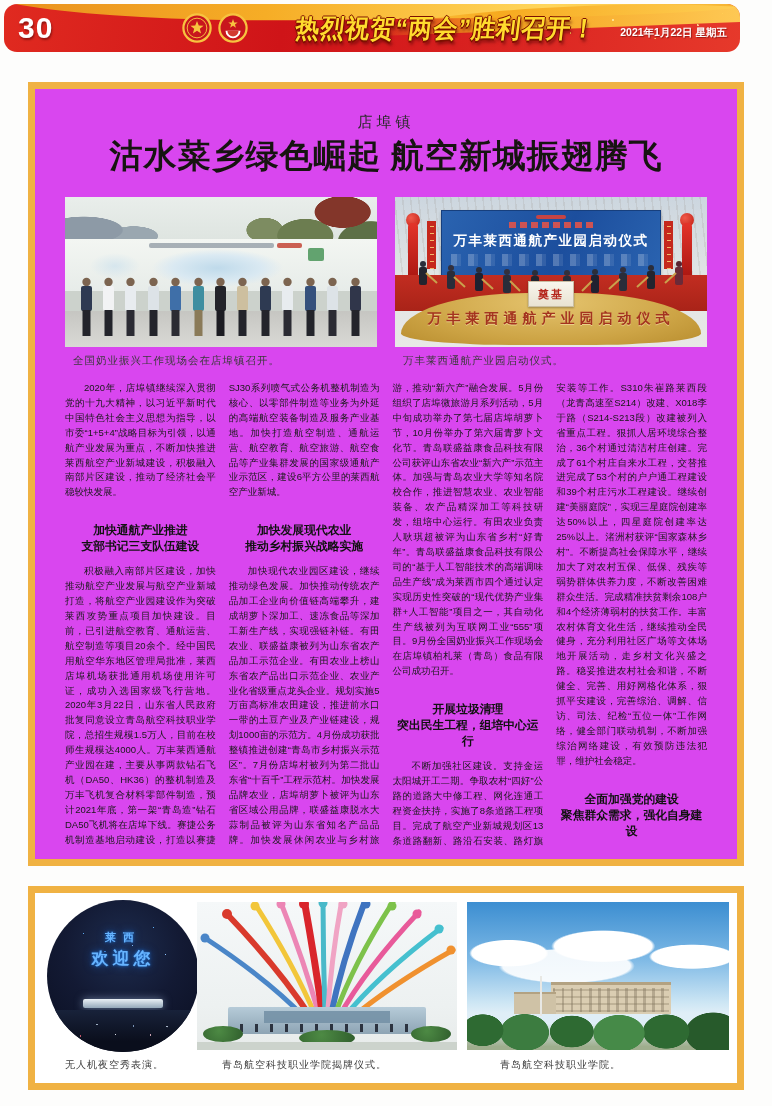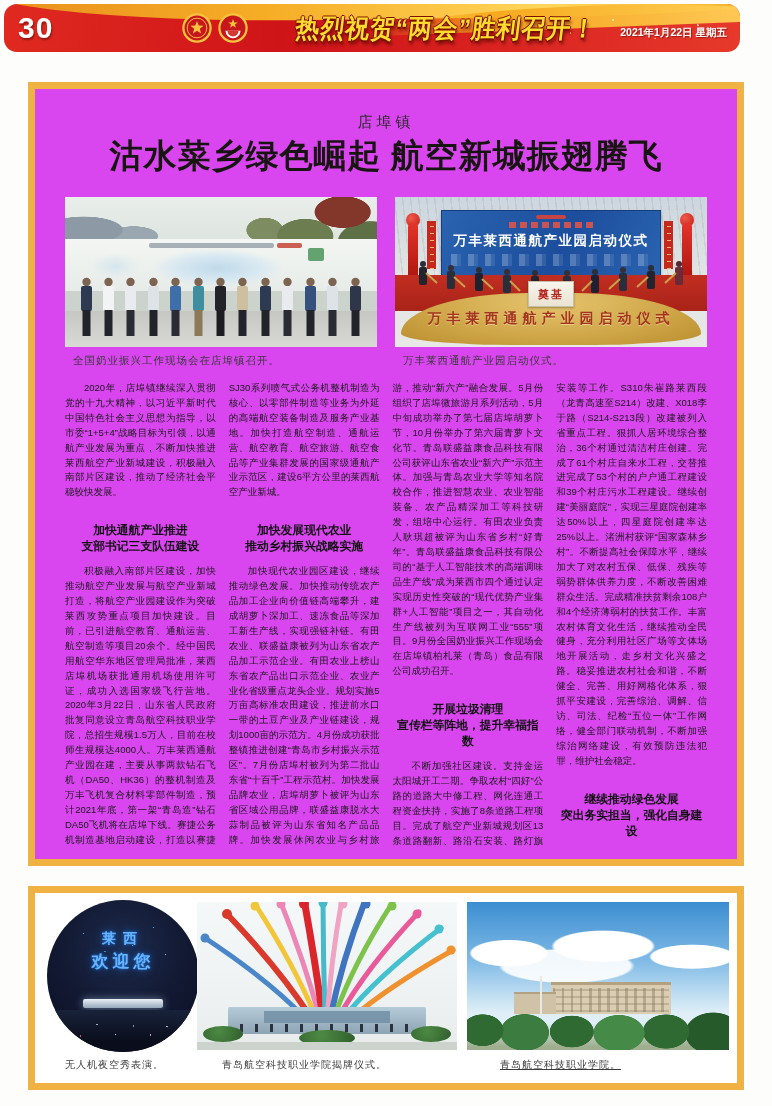--- a/index.html
+++ b/index.html
@@ -115,21 +115,21 @@
   .photo-circle{position:absolute;left:12px;top:7px;width:152px;height:152px;border-radius:50%;overflow:hidden;
     background:radial-gradient(circle at 50% 32%,#1d2c4e 0%,#131a34 45%,#0a0e20 100%);}
   .dr-dots{position:absolute;inset:0;background-image:
     radial-gradient(1.5px 1.5px at 24% 22%,#5aa8f0 50%,transparent 55%),
     radial-gradient(1.5px 1.5px at 70% 18%,#5aa8f0 50%,transparent 55%),
     radial-gradient(1px 1px at 56% 30%,#8fc6ff 50%,transparent 55%),
     radial-gradient(1.5px 1.5px at 38% 34%,#4a98e8 50%,transparent 55%),
     radial-gradient(1px 1px at 78% 36%,#8fc6ff 50%,transparent 55%);}
   .dr-text{position:absolute;left:0;right:0;top:30px;text-align:center;font-weight:bold;color:#66b4ff;
     text-shadow:0 0 3px #1e6fd0,0 0 8px #1b54a8;}
-  .dr-line1{font-size:14px;letter-spacing:7px;}
+  .dr-line1{font-size:11px;letter-spacing:7px;}
   .dr-line2{font-size:17px;letter-spacing:4px;margin-top:2px;}
   .dr-stage{position:absolute;left:24%;width:52%;bottom:44px;height:9px;border-radius:2px;
     background:linear-gradient(#eaf0f5,#94a8ba);box-shadow:0 0 9px rgba(170,195,230,.55);}
   .dr-crowd{position:absolute;left:0;right:0;bottom:0;height:42px;
     background-image:
       radial-gradient(1.5px 1.5px at 10% 40%,#aab6c8 50%,transparent 55%),
       radial-gradient(1.5px 1.5px at 22% 62%,#c3566a 50%,transparent 55%),
       radial-gradient(1.5px 1.5px at 33% 35%,#9fb0c4 50%,transparent 55%),
       radial-gradient(1.5px 1.5px at 45% 58%,#d8dde6 50%,transparent 55%),
       radial-gradient(1.5px 1.5px at 57% 38%,#7a93b5 50%,transparent 55%),
@@ -382,27 +382,27 @@
         <p class="para">积极融入南部片区建设，加快推动航空产业发展与航空产业新城打造，将航空产业园建设作为突破莱西攻势重点项目加快建设。目前，已引进航空教育、通航运营、航空制造等项目20余个。经中国民用航空华东地区管理局批准，莱西店埠机场获批通用机场使用许可证，成功入选国家级飞行营地。2020年3月22日，山东省人民政府批复同意设立青岛航空科技职业学院，总招生规模1.5万人，目前在校师生规模达4000人。万丰莱西通航产业园在建，主要从事两款钻石飞机（DA50、HK36）的整机制造及万丰飞机复合材料零部件制造，预计2021年底，第一架“青岛造”钻石DA50飞机将在店埠下线。赛捷公务机制造基地启动建设，打造以赛捷SJ30系列喷气式公务机整机制造为核心、以零部件制造等业务为外延的高端航空装备制造及服务产业基地。加快打造航空制造、通航运营、航空教育、航空旅游、航空食品等产业集群发展的国家级通航产业示范区，建设6平方公里的莱西航空产业新城。</p>
 
         <h3 class="sec">
           <span>加快发展现代农业</span>
           <span>推动乡村振兴战略实施</span>
         </h3>
         <p class="para">加快现代农业园区建设，继续推动绿色发展。加快推动传统农产品加工企业向价值链高端攀升，建成胡萝卜深加工、速冻食品等深加工新生产线，实现强链补链。有田农业、联盛益康被列为山东省农产品加工示范企业。有田农业上榜山东省农产品出口示范企业、农业产业化省级重点龙头企业。规划实施5万亩高标准农田建设，推进前水口一带的土豆产业及产业链建设，规划1000亩的示范方。4月份成功获批整镇推进创建“青岛市乡村振兴示范区”。7月份店埠村被列为第二批山东省“十百千”工程示范村。加快发展品牌农业，店埠胡萝卜被评为山东省区域公用品牌，联盛益康脱水大蒜制品被评为山东省知名产品品牌。加快发展休闲农业与乡村旅游，推动“新六产”融合发展。5月份组织了店埠微旅游月系列活动，5月中旬成功举办了第七届店埠胡萝卜节，10月份举办了第六届青萝卜文化节。青岛联盛益康食品科技有限公司获评山东省农业“新六产”示范主体。加强与青岛农业大学等知名院校合作，推进智慧农业、农业智能装备、农产品精深加工等科技研发，组培中心运行。有田农业负责人耿琪超被评为山东省乡村“好青年”。青岛联盛益康食品科技有限公司的“基于人工智能技术的高端调味品生产线”成为莱西市四个通过认定实现历史性突破的“现代优势产业集群+人工智能”项目之一，其自动化生产线被列为互联网工业“555”项目。9月份全国奶业振兴工作现场会在店埠镇柏札莱（青岛）食品有限公司成功召开。</p>
 
         <h3 class="sec">
           <span>开展垃圾清理</span>
-          <span>宣传栏等阵地，提升幸福指数</span>
+          <span>突出民生工程，组培中心运行</span>
         </h3>
         <p class="para">不断加强社区建设。支持金运太阳城开工二期。争取农村“四好”公路的道路大中修工程、网化连通工程资金扶持，实施了8条道路工程项目。完成了航空产业新城规划区13条道路翻新、路沿石安装、路灯旗安装等工作。S310朱崔路莱西段（龙青高速至S214）改建、X018李于路（S214-S213段）改建被列入省重点工程。狠抓人居环境综合整治，36个村通过清洁村庄创建。完成了61个村庄自来水工程，交替推进完成了53个村的户户通工程建设和39个村庄污水工程建设。继续创建“美丽庭院”，实现三星庭院创建率达50%以上，四星庭院创建率达25%以上。渚洲村获评“国家森林乡村”。不断提高社会保障水平，继续加大了对农村五保、低保、残疾等弱势群体供养力度，不断改善困难群众生活。完成精准扶贫剩余108户和4个经济薄弱村的扶贫工作。丰富农村体育文化生活，继续推动全民健身，充分利用社区广场等文体场地开展活动，走乡村文化兴盛之路。稳妥推进农村社会和谐，不断健全、完善、用好网格化体系，狠抓平安建设，完善综治、调解、信访、司法、纪检“五位一体”工作网络，健全部门联动机制，不断加强综治网络建设，有效预防违法犯罪，维护社会稳定。</p>
 
         <h3 class="sec">
-          <span>继续推动绿色发展</span>
-          <span>突出务实担当，强化自身建设</span>
+          <span>全面加强党的建设</span>
+          <span>聚焦群众需求，强化自身建设</span>
         </h3>
         <p class="para">不断加强自身建设，狠抓党风廉政建设。扎实推行党员先锋指数考评、“三会一课”、主题党日活动，不断加强“五型机关建设”。狠抓党建骨干、党群服务中心人员、支部书记三支队伍建设，切实落实“两个责任”，不断加强党风廉政建设与反腐败工作，厉行节约，严控开支，营造干事创业氛围。完善村级绩效考核制度，走乡村善治之路。不断加强乡村治理体系建设探索，紧紧抓住新时代文明实践这个核心，充分挖掘爱心、热心人士和有号召力、影响力乡贤，带头成立志愿服务队伍，聚焦群众需求，急群众之所急，开展垃圾清理、救助困境儿童、帮助孤寡老人、为残疾人士献爱心、为贫困儿童送温暖等各具特色的文明实践活动，确保文明实践活动实现全覆盖。在天井山新村，试点开展乡村德治体系建设，成立信用管理小组，设立道德超市。3人被评为山东好人、8人被评为青岛市文明市民。继续监督村级重大事项“四议两公开”实施，促进农村决策民主、科学；强化镇务、村务公开，充分利用《店埠镇情》、政务公开栏、“美丽店埠”微信公众号、宣传栏等阵地，积极进行宣传教育，增强群众知情权，提高群众满意度。</p>
       </div>
     </div>
   </section>
 
   <section class="bottom-box">
 
     <figure class="photo-circle">
       <div class="dr-dots"></div>
@@ -460,16 +460,16 @@
       <div class="pr-building">
         <div class="pr-windows"></div>
       </div>
       <div class="pr-wing"></div>
       <div class="pr-pole"></div>
       <div class="pr-trees"></div>
     </figure>
 
     <div class="bp-caption" style="left:30px;">无人机夜空秀表演。</div>
     <div class="bp-caption" style="left:187px;">青岛航空科技职业学院揭牌仪式。</div>
-    <div class="bp-caption" style="left:465px;text-decoration:underline;">青岛航空科技职业学院。</div>
+    <div class="bp-caption" style="left:465px;">青岛航空科技职业学院。</div>
   </section>
 
 </div>
 
 </body></html>

